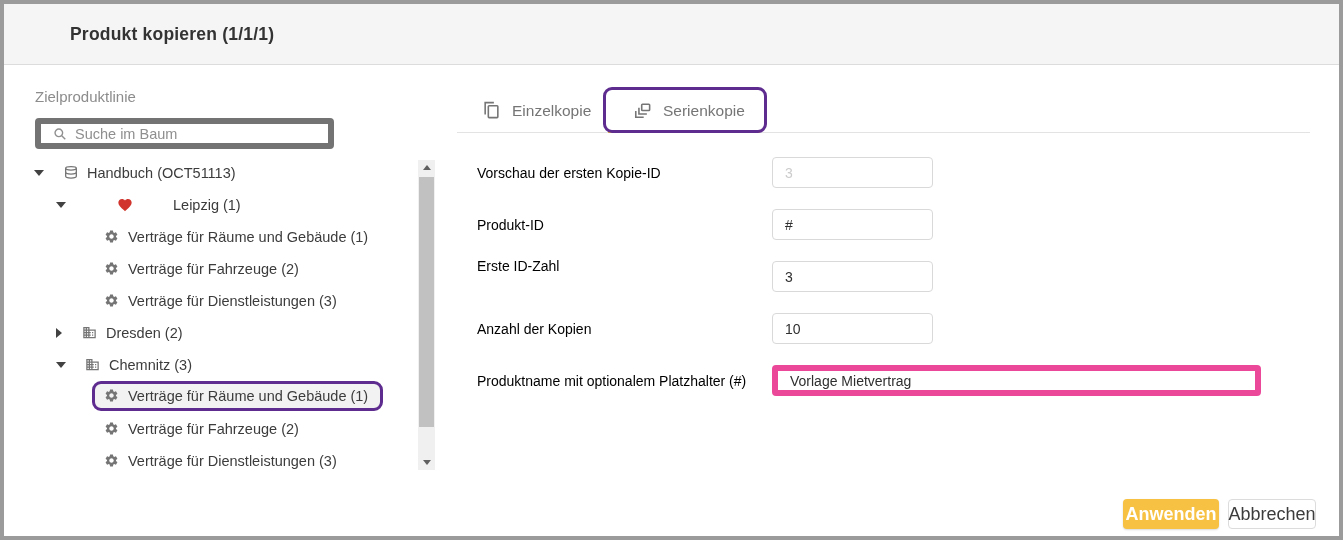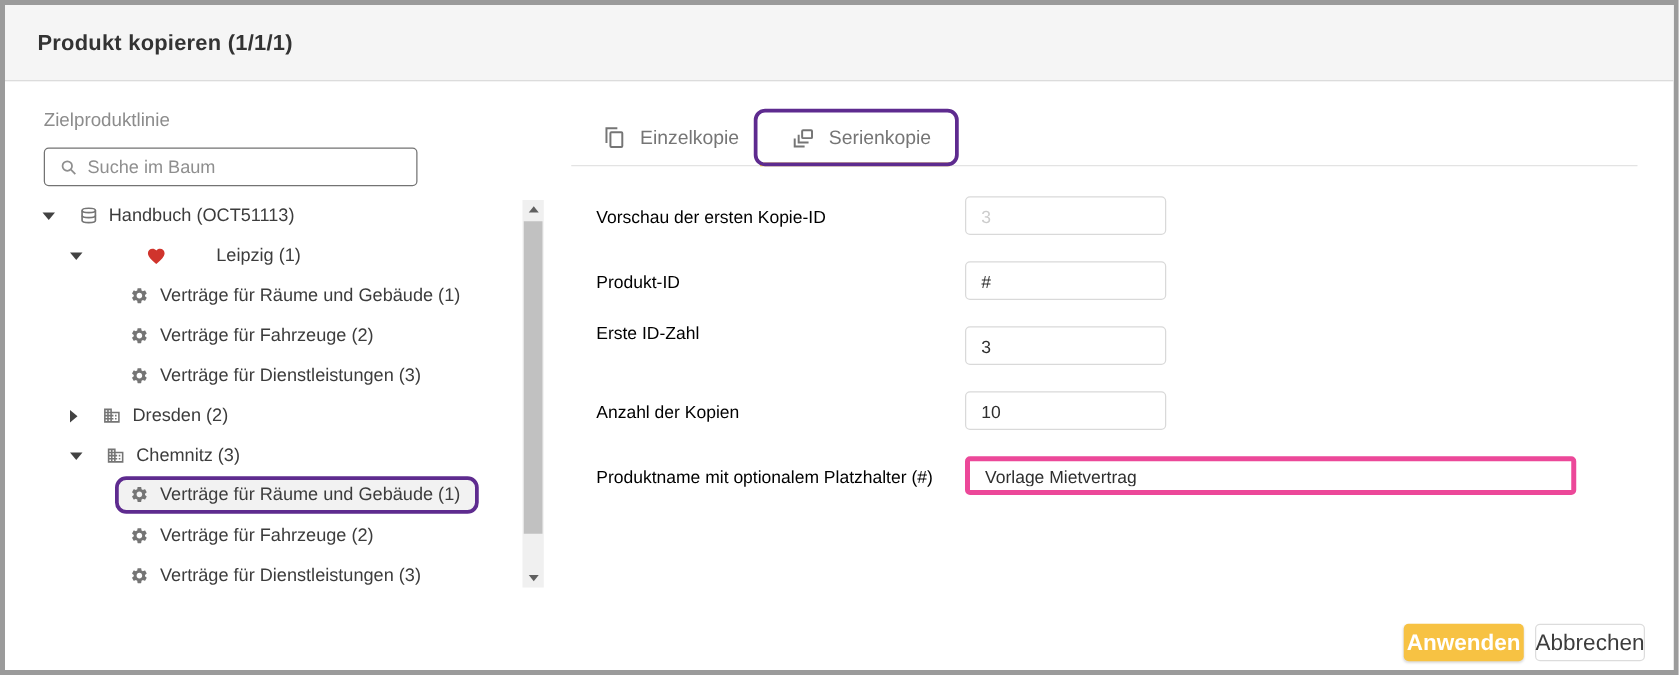--- a/index.html
+++ b/index.html
@@ -7,27 +7,27 @@
   .frame{
     position:relative; width:1343px; height:540px;
     border:4px solid #9b9b9b; background:#ffffff; overflow:hidden;
   }
   
   .dialog-header{
     position:absolute; left:0; top:0; width:100%; height:61px;
     background:#f5f5f5; border-bottom:1px solid #dcdcdc;
     display:flex; align-items:center; padding-left:26px;
   }
-  .dialog-title{ font-size:17.5px; font-weight:bold; color:#333; letter-spacing:.2px; }
+  .dialog-title{ font-size:17.5px; font-weight:bold; color:#333; letter-spacing:.2px;margin-left:40px; }
 
   
   .section-label{ position:absolute; left:31px; top:84px; font-size:15px; color:#8c8c8c; }
   .search-box{
     position:absolute; left:31px; top:114px; width:299px; height:31px;
-    border:1px solid #737373; border-radius:4px; background:#fff;
+    border:6px solid #737373; border-radius:4px; background:#fff;
     display:flex; align-items:center; padding-left:12px; gap:8px;
   }
   .search-box input{
     border:none; outline:none; flex:1; font-size:14.5px; color:#444;
     font-family:inherit; background:transparent;
   }
   .search-box input::placeholder{ color:#8f8f8f; opacity:1; }
 
   .tree{ position:absolute; left:0; top:0; }
   .tree-row{
@@ -80,21 +80,21 @@
 
   
   .form-row{ position:absolute; left:473px; height:31px; display:flex; align-items:center; }
   .form-label{ font-size:14px; color:#000000; }
   .form-input{
     position:absolute; left:768px; width:161px; height:31px;
     border:1px solid #d9d9d9; border-radius:4px; background:#fff;
     font-size:14px; color:#2f2f2f; padding:0 12px; font-family:inherit; outline:none;
   }
   .form-input:disabled{ color:#cccccc; background:#fff; }
-  .form-input.wide{ width:489px; border:4px solid #ec4899; }
+  .form-input.wide{ width:489px; border:6px solid #ec4899; }
 
   
   .btn{
     position:absolute; top:495px; height:30px; border-radius:4px; cursor:pointer;
     font-family:inherit; font-size:18px; display:flex; align-items:center; justify-content:center;
   }
   .btn-apply{
     left:1119px; width:96px; background:#f7c243; border:none; color:#ffffff; font-weight:bold;
     box-shadow:0 1px 2px rgba(0,0,0,.15);
   }

